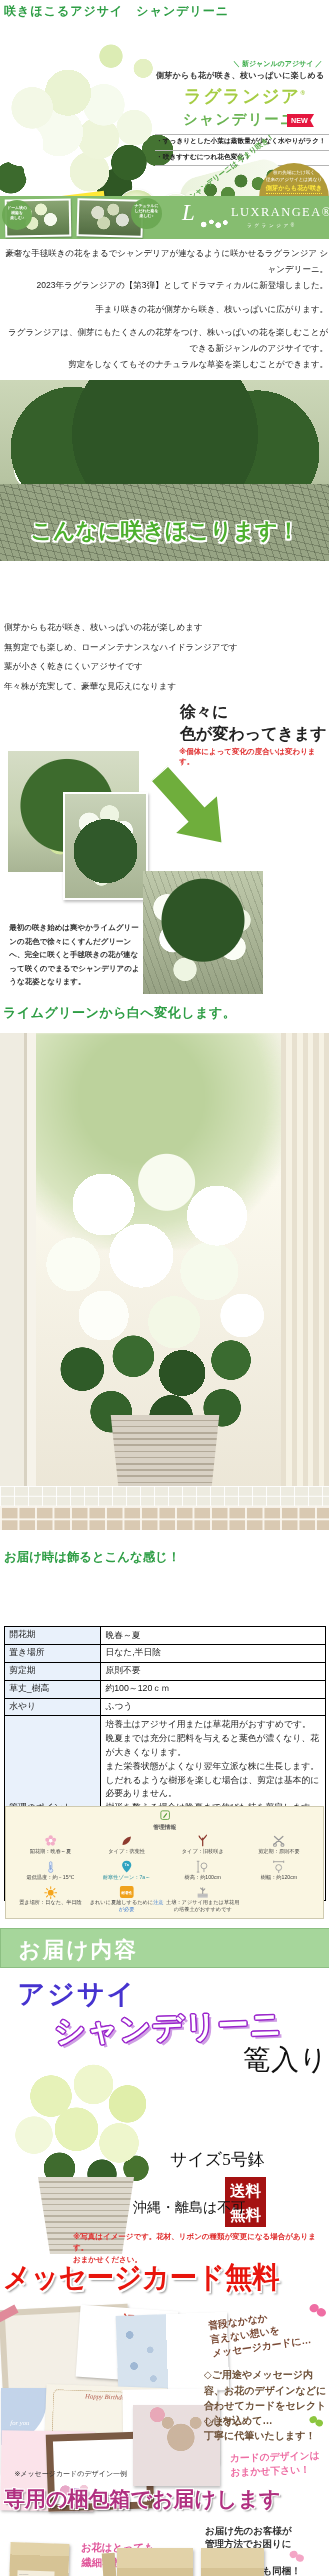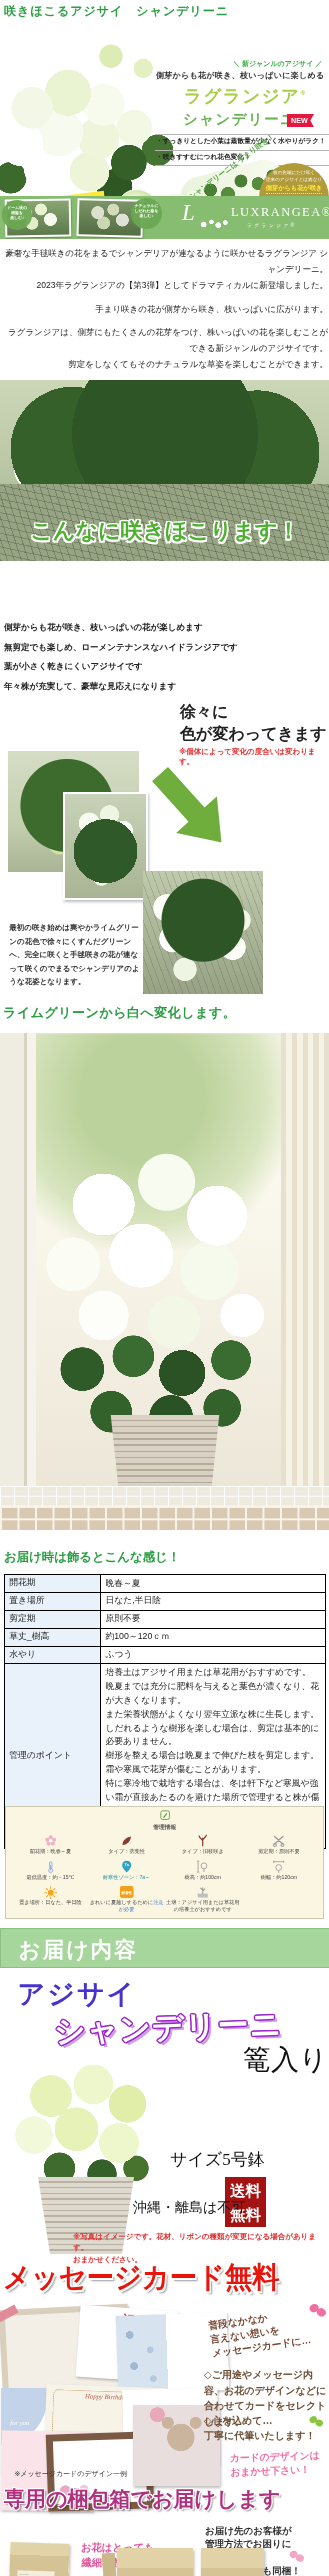--- a/index.html
+++ b/index.html
@@ -71,21 +71,21 @@
   .h-logo .fl{position:absolute;left:17.5px;top:17.5px;width:31px;height:13.4px;background-image:
     radial-gradient(circle at 15% 50%, #fff 0 2.6px, transparent 3.1px),
     radial-gradient(circle at 40% 30%, #fff 0 2.1px, transparent 2.6px),
     radial-gradient(circle at 62% 55%, #fff 0 2.6px, transparent 3.1px),
     radial-gradient(circle at 85% 35%, #fff 0 2.1px, transparent 2.6px);}
   .h-logo .nm{position:absolute;left:50px;top:5.2px;font-family:"Liberation Serif","DejaVu Serif",serif;font-size:12.4px;letter-spacing:1.5px;}
   .h-logo .sb{position:absolute;left:66px;top:23px;font-size:4.6px;letter-spacing:2.6px;}
   
   .intro{position:absolute;left:4.1px;top:245px;width:324px;font-size:8.5px;line-height:1.9;color:#222;}
   .intro p{margin:0 0 7.2px 0;text-align:right;}
-  .features{position:absolute;left:4.1px;top:618px;width:324px;font-size:8.5px;color:#222;font-weight:bold;}
+  .features{position:absolute;left:4.1px;top:618px;width:324px;font-size:8.5px;color:#222;}
   .features div{line-height:2.3;}
   
   .photo{position:absolute;overflow:hidden;}
   .ph1{left:0;top:380px;width:330px;height:181px;background-color:#b7c4a2;background-image:
     radial-gradient(circle at 50% 30%, #2e5526 0 93px, transparent 93px),
     radial-gradient(circle at 22% 38%, #35602a 0 62px, transparent 62px),
     radial-gradient(circle at 78% 40%, #35602a 0 62px, transparent 62px),
     radial-gradient(circle at 18% 22%, #f4f8e8 0 21.6px, transparent 22px),
     radial-gradient(circle at 33% 12%, #eef5da 0 19.6px, transparent 20px),
     radial-gradient(circle at 50% 8%, #f8fbf0 0 20.6px, transparent 21px),
@@ -161,21 +161,21 @@
     radial-gradient(circle at 82% 28%, #3a6b30 0 19.6px, transparent 20px),
     radial-gradient(circle at 28% 68%, #34622b 0 20.6px, transparent 21px),
     radial-gradient(circle at 55% 72%, #2b5224 0 21.6px, transparent 22px),
     radial-gradient(circle at 78% 65%, #34622b 0 18.5px, transparent 19px);}
   .wp-basket{position:absolute;left:106px;top:382px;width:118px;height:89px;background:repeating-linear-gradient(180deg,#d8d1c4 0 4.6px,#b3aa99 4.6px 6.2px);clip-path:polygon(4% 0,96% 0,88% 100%,12% 100%);border-radius:0 0 13.4px 13.4px;}
   .wp-counter{position:absolute;left:0;top:453px;width:330px;height:19.6px;background-color:#edebe0;background-image:
     linear-gradient(90deg,rgba(255,255,255,.9) 0 1px,transparent 1px),linear-gradient(rgba(255,255,255,.9) 0 1px,transparent 1px);background-size:14px 9.8px;}
   .wp-counter2{position:absolute;left:0;top:473px;width:330px;height:24px;background-color:#d9c9b2;background-image:
     linear-gradient(90deg,rgba(250,246,238,.95) 0 1.5px,transparent 1.5px),linear-gradient(rgba(250,246,238,.95) 0 1.5px,transparent 1.5px);background-size:17.5px 12.4px;}
   
-  .spec{position:absolute;left:4.1px;top:1574px;width:322px;border-collapse:collapse;font-size:8.8px;}
+  .spec{position:absolute;left:4.1px;top:1626px;width:322px;border-collapse:collapse;font-size:8.8px;}
   .spec td{border:0.8px solid #000;padding:1.5px 4.1px;vertical-align:middle;}
   .spec td.lb{background:#e9f1fb;width:87px;}
   .spec td.val{background:#fff;line-height:1.58;}
   
   .carebox{position:absolute;left:5.2px;top:1806px;width:319px;height:113px;background:#faf6e2;border:0.5px solid #cfcab0;box-sizing:border-box;text-align:center;}
   .cb-title{font-size:5.7px;color:#555;font-weight:bold;margin-top:1.5px;}
   .cb-grid{display:grid;grid-template-columns:repeat(4,1fr);row-gap:4.6px;padding:2.1px 6.2px 0;}
   .cb-item{text-align:center;}
   .cb-ic{height:14px;display:flex;align-items:center;justify-content:center;}
   .cb-lb{font-size:5.2px;color:#444;line-height:1.35;}

